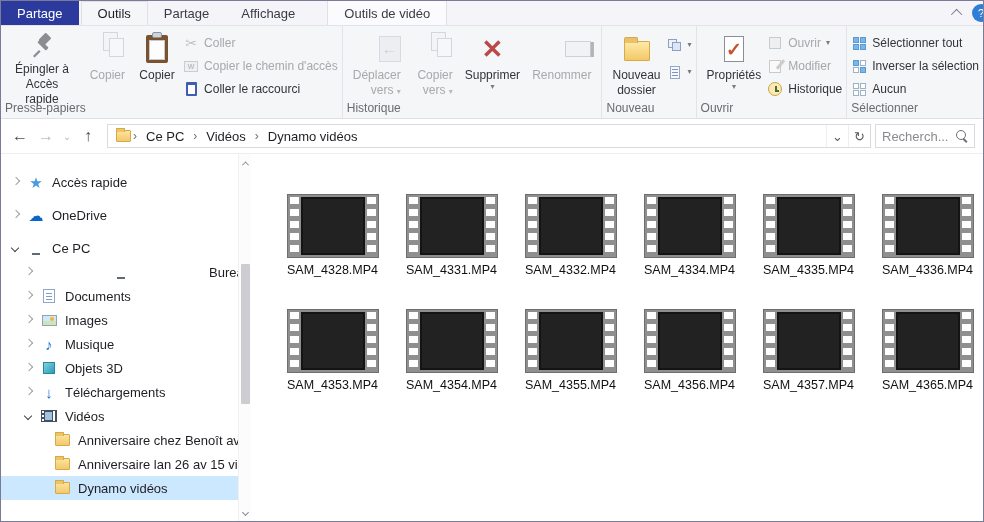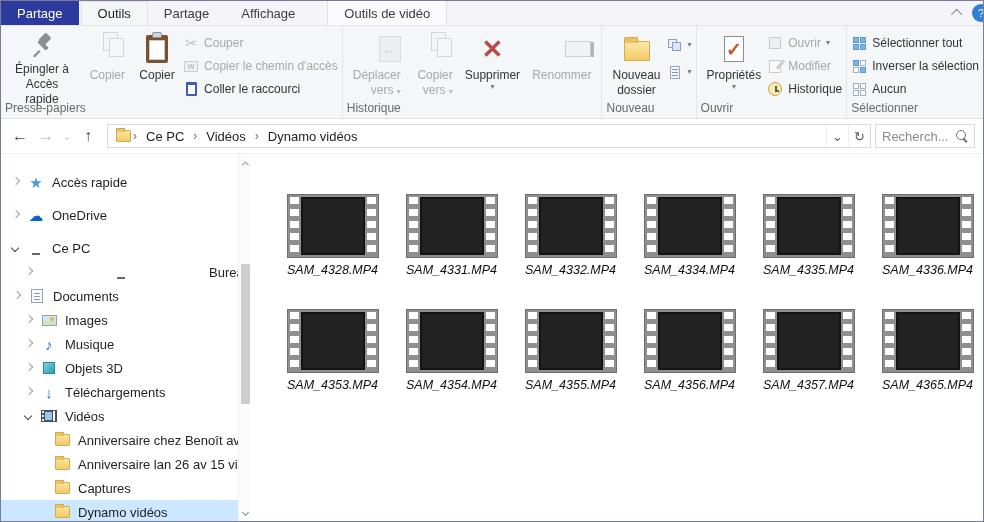--- a/index.html
+++ b/index.html
@@ -124,21 +124,21 @@
   .t-music { color:#1f72cc; font-size:15px; line-height:1; }
   .t-cube { width:12px; height:12px; background:linear-gradient(135deg,#7fd4de,#2e9ab5); border:1px solid #2489a4; }
   .t-down { color:#1f6fd4; font-size:15px; font-weight:bold; line-height:1; }
   .t-video { width:16px; height:12px; background:#46505a; position:relative; }
   .t-video:before { content:""; position:absolute; left:1px; top:1px; bottom:1px; width:2px; background:repeating-linear-gradient(#fff 0 2px, #46505a 2px 4px); box-shadow:11px 0 0 #fff; }
   .t-video:after { content:""; position:absolute; left:4px; top:2px; width:7px; height:8px; background:#9fc4e8; }
   .t-folder { position:relative; width:15px; height:12px; background:linear-gradient(#fce49b,#f2c96d); border:1px solid #d8a948; border-radius:1px; }
   .t-folder:before { content:""; position:absolute; left:-1px; top:-3px; width:7px; height:3px; background:#ecc469; border:1px solid #d8a948; border-bottom:none; border-radius:1px 1px 0 0; }
 
   
-  .content { flex:1; padding:40px 16px 0 22px; overflow:hidden;font-style:italic; }
+  .content { flex:1; padding:40px 16px 0 22px; overflow:hidden; }
   .file-grid { display:flex; flex-wrap:wrap; width:730px; }
   .file-item { width:119px; height:115px; display:flex; flex-direction:column; align-items:center; }
   .film { position:relative; width:92px; height:64px; background:#8f8f8f; border:1px solid #6e6e6e; flex:none; }
   .film .holes { position:absolute; top:2px; bottom:2px; width:9px; background:repeating-linear-gradient(to bottom, #fff 0 7px, rgba(0,0,0,0) 7px 12px); }
   .film .holes.l { left:2px; } .film .holes.r { right:2px; }
   .film .frame { position:absolute; left:13px; right:13px; top:2px; bottom:2px; border:2px solid #141414; background:#222; }
   .fname { margin-top:5px; font-size:12.5px; color:#111; }
 
   
   .th-laser-red-green { background:
@@ -254,21 +254,21 @@
               <span class="i-clipboard">
                 <i class="clip"></i>
                 <i class="paper"></i>
               </span>
             </span>
           <span>Copier</span>
         </div>
         <div class="smallcol">
           <div class="smallbtn disabled">
             <span class="sicon i-scissors">✂</span>
-            <span>Couper</span>
+            <span>Coller</span>
           </div>
           <div class="smallbtn disabled">
             <span class="sicon">
                 <span class="i-path">W</span>
               </span>
             <span>Copier le chemin d'accès</span>
           </div>
           <div class="smallbtn">
             <span class="sicon">
                 <span class="i-mini-clip"></span>
@@ -468,21 +468,21 @@
             </span>
             <span>Ce PC</span>
           </div>
           <div class="tree-item" style="padding-left: 23px; justify-content: space-between;">
             <span class="twist col"></span>
             <span class="ticon">
               <span class="t-pc"></span>
             </span>
             <span>Bureau</span>
           </div>
-          <div class="tree-item" style="padding-left: 11px; text-align: right;">
+          <div class="tree-item" style="padding-left: 23px; text-align: right;">
             <span class="twist col"></span>
             <span class="ticon">
               <span class="t-doc"></span>
             </span>
             <span>Documents</span>
           </div>
           <div class="tree-item" style="padding-left: 23px; text-align: center;">
             <span class="twist col"></span>
             <span class="ticon">
               <span class="t-img"></span>
@@ -523,27 +523,20 @@
               <span class="t-folder"></span>
             </span>
             <span>Anniversaire chez Benoît avec Fere</span>
           </div>
           <div class="tree-item" style="padding-left: 36px;">
             <span class="twist"></span>
             <span class="ticon">
               <span class="t-folder"></span>
             </span>
             <span>Anniversaire lan 26 av 15 vidéos</span>
-          </div>
-          <div class="tree-item" style="padding-left: 36px;">
-            <span class="twist"></span>
-            <span class="ticon">
-              <span class="t-folder"></span>
-            </span>
-            <span>Captures</span>
           </div>
           <div class="tree-item selected" style="padding-left: 36px;">
             <span class="twist"></span>
             <span class="ticon">
               <span class="t-folder"></span>
             </span>
             <span>Dynamo vidéos</span>
           </div>
         </div>
       <div class="sb-scroll">

